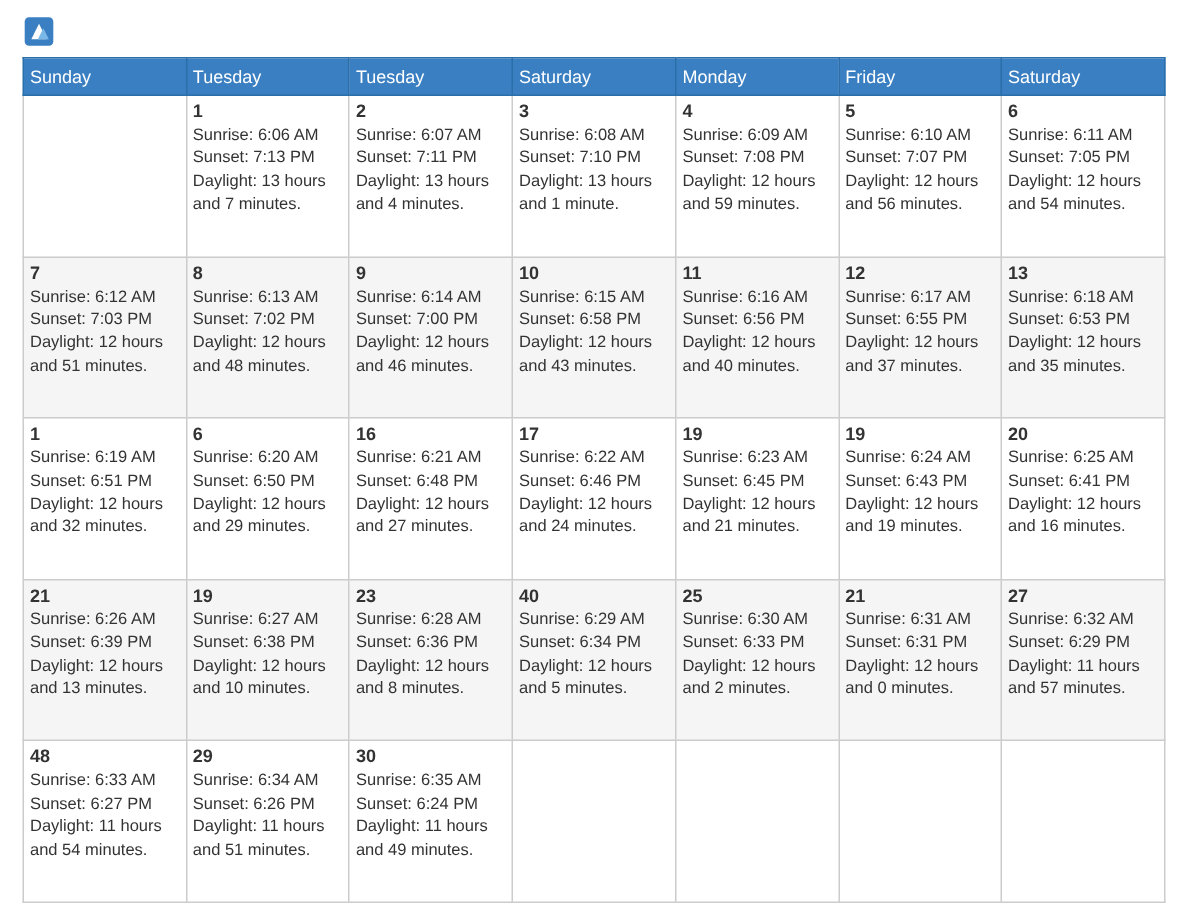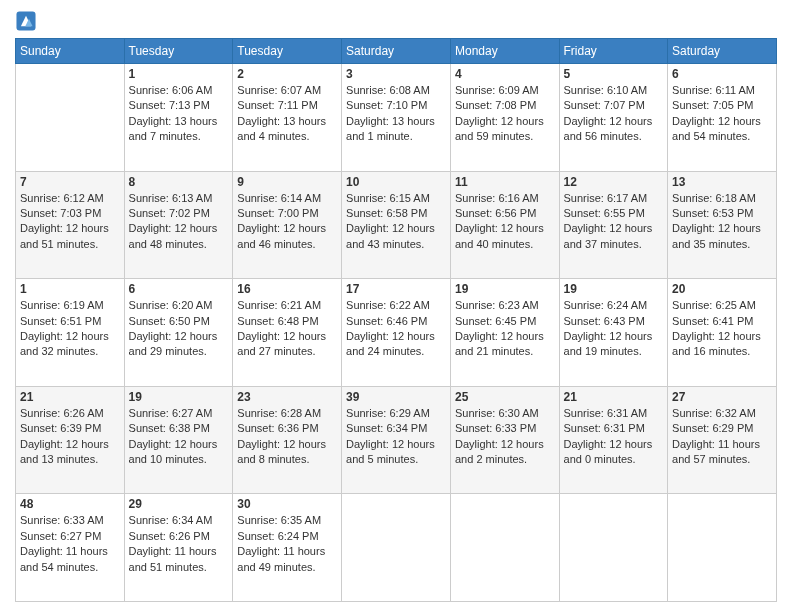--- a/index.html
+++ b/index.html
@@ -229,21 +229,21 @@
           </td>
           <td>
             <span class="day-number">19</span>
             <div class="day-info">Sunrise: 6:27 AM<br>Sunset: 6:38 PM<br>Daylight: 12 hours and 10 minutes.</div>
           </td>
           <td>
             <span class="day-number">23</span>
             <div class="day-info">Sunrise: 6:28 AM<br>Sunset: 6:36 PM<br>Daylight: 12 hours and 8 minutes.</div>
           </td>
           <td>
-            <span class="day-number">39</span>
+            <span class="day-number">40</span>
             <div class="day-info">Sunrise: 6:29 AM<br>Sunset: 6:34 PM<br>Daylight: 12 hours and 5 minutes.</div>
           </td>
           <td>
             <span class="day-number">25</span>
             <div class="day-info">Sunrise: 6:30 AM<br>Sunset: 6:33 PM<br>Daylight: 12 hours and 2 minutes.</div>
           </td>
           <td>
             <span class="day-number">21</span>
             <div class="day-info">Sunrise: 6:31 AM<br>Sunset: 6:31 PM<br>Daylight: 12 hours and 0 minutes.</div>
           </td>

